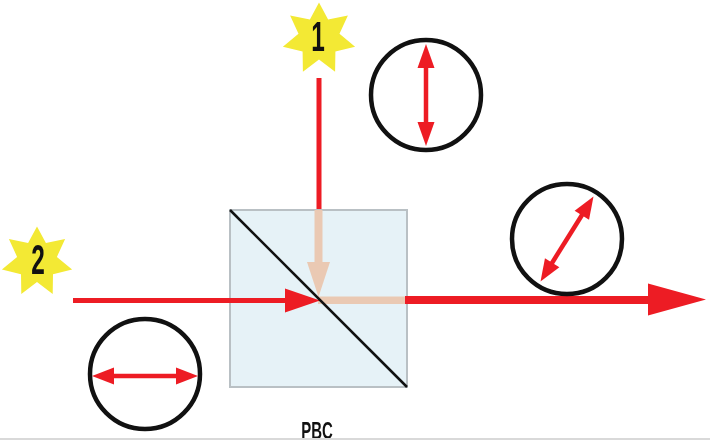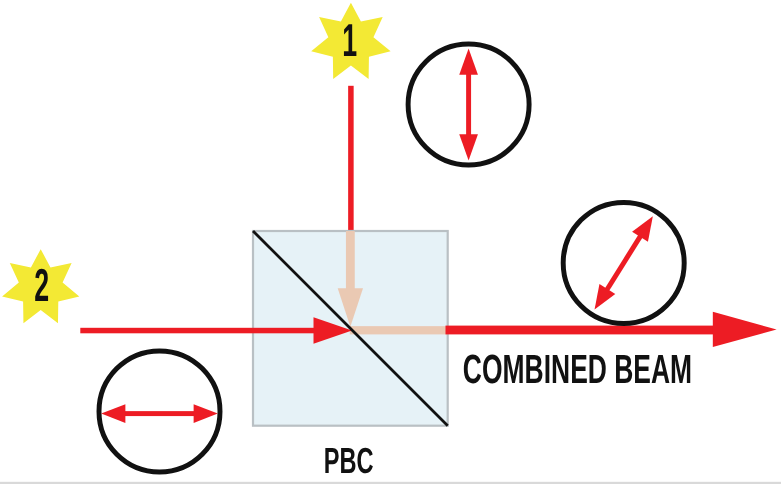--- a/index.html
+++ b/index.html
@@ -27,21 +27,21 @@
     color: var(--outline-black);
     font-weight: bold;
     white-space: nowrap;
     text-align: center;
   }
   .cond { display: inline-block; transform: scaleX(0.65); transform-origin: 50% 50%; }
   .cond-narrow { display: inline-block; transform: scaleX(0.58); transform-origin: 50% 50%; }
 
   .star-number   { font-size: 42px; }
   .caption-large { font-size: 37px; letter-spacing: 0px; }
-  .caption-small { font-size: 33px; }
+  .caption-small { font-size: 23px; margin-top: 12px; }
 
   .bottom-divider {
     position: absolute;
     left: 0; top: 438px;
     width: 710px; height: 2px;
     background: var(--divider-gray);
   }
 </style>
 </head>
 <body>
@@ -96,22 +96,19 @@
   </svg>
 
   <div class="label star-number" style="left:318px; top:37px;">
     <span class="cond-narrow">1</span>
   </div>
 
   <div class="label star-number" style="left:38px; top:260px;">
     <span class="cond-narrow">2</span>
   </div>
 
-  <div class="label caption-large" style="left:525px; top:336px;">
-    <span class="cond">COMBINED BEAM</span>
-  </div>
 
   <div class="label caption-small" style="left:317px; top:419px;">
     <span class="cond">PBC</span>
   </div>
 
   <div class="bottom-divider"></div>
 </div>
 
 </body></html>

